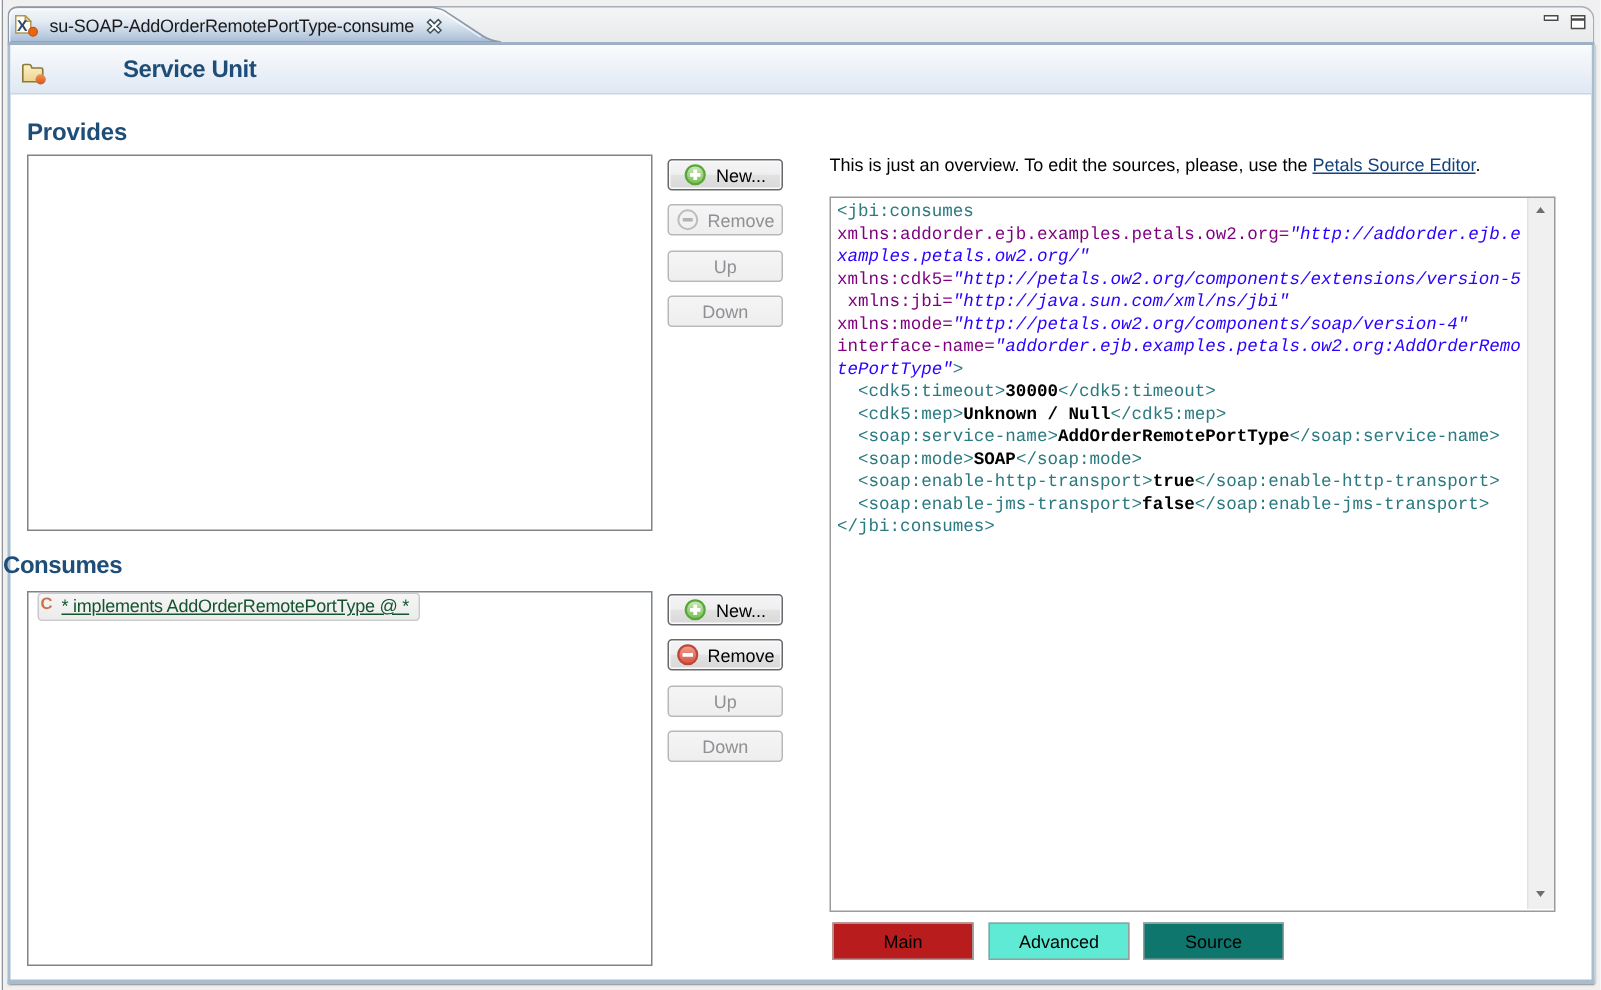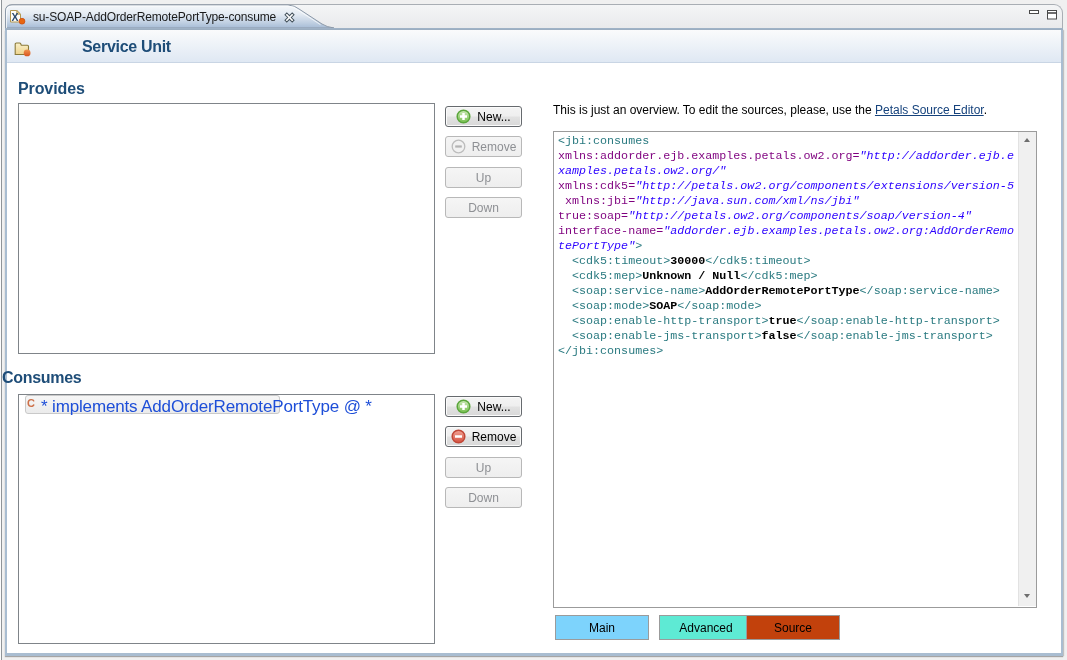--- a/index.html
+++ b/index.html
@@ -55,21 +55,21 @@
   #provbox { left:18px; top:103px; width:417px; height:251px; }
   #consbox { left:18px; top:394px; width:417px; height:250px; }
 
   
   #consitem {
     left:25px; top:395px; width:255px; height:19px;
     border:1px solid #c9c9c9; border-radius:3px;
     background:linear-gradient(#f6f6f6, #ebebeb);
   }
   #consC { left:27px; top:397px; font-size:11px; font-weight:bold; color:#cd7049; }
-  #constext { left:41px; top:397px; font-size:17px; letter-spacing:-0.15px; color:#1d4ed8; }
+  #constext { left:41px; top:397px; font-size:12px; letter-spacing:-0.15px; color:#14532d;text-decoration:underline; }
 
   
   .btn {
     width:77px; height:21px; left:445px;
     border-radius:3px;
     display:flex; align-items:center; justify-content:center;
     font-size:12px; gap:6px;
   }
   .btn-on {
     border:1px solid #666a6e;
@@ -113,23 +113,23 @@
   .sarrow { position:absolute; left:4.5px; width:0; height:0; }
   #sup { top:6px; border-left:3.5px solid transparent; border-right:3.5px solid transparent; border-bottom:4px solid #6e6e6e; }
   #sdn { bottom:8px; border-left:3.5px solid transparent; border-right:3.5px solid transparent; border-top:4px solid #6e6e6e; }
 
   .tabbtn {
     top:615px; width:94px; height:25px;
     border:1px solid #9b9b9b;
     display:flex; align-items:center; justify-content:center;
     font-size:12px; color:#000;
   }
-  #tMain { left:555px; background:#7dd3fc; }
+  #tMain { left:555px; background:#b91c1c; }
   #tAdv  { left:659px; background:#5eead4; }
-  #tSrc  { left:746px; background:#c2410c; }
+  #tSrc  { left:762px; background:#0f766e; }
 </style>
 </head>
 <body>
   <div id="leftline" class="abs"></div>
   <div class="abs" style="left:0;top:0;width:1px;height:660px;background:#fdfdfd;"></div>
 
   <div id="tabstrip" class="abs"></div>
   <div id="keyline" class="abs"></div>
   <div id="body" class="abs"></div>
 
@@ -250,21 +250,21 @@
     <span>Down</span>
   </div>
 
   <div id="overview" class="abs">This is just an overview. To edit the sources, please, use the <a>Petals Source Editor</a>.</div>
   <div id="codebox" class="abs"></div>
   <pre id="code" class="abs"><span class="t">&lt;jbi:consumes</span>
 <span class="a">xmlns:addorder.ejb.examples.petals.ow2.org=</span><span class="v">"http://addorder.ejb.e</span>
 <span class="v">xamples.petals.ow2.org/"</span>
 <span class="a">xmlns:cdk5=</span><span class="v">"http://petals.ow2.org/components/extensions/version-5</span>
  <span class="a">xmlns:jbi=</span><span class="v">"http://java.sun.com/xml/ns/jbi"</span>
-<span class="a">true:soap=</span><span class="v">"http://petals.ow2.org/components/soap/version-4"</span>
+<span class="a">xmlns:mode=</span><span class="v">"http://petals.ow2.org/components/soap/version-4"</span>
 <span class="a">interface-name=</span><span class="v">"addorder.ejb.examples.petals.ow2.org:AddOrderRemo</span>
 <span class="v">tePortType"</span><span class="t">&gt;</span>
   <span class="t">&lt;cdk5:timeout&gt;</span><span class="b">30000</span><span class="t">&lt;/cdk5:timeout&gt;</span>
   <span class="t">&lt;cdk5:mep&gt;</span><span class="b">Unknown / Null</span><span class="t">&lt;/cdk5:mep&gt;</span>
   <span class="t">&lt;soap:service-name&gt;</span><span class="b">AddOrderRemotePortType</span><span class="t">&lt;/soap:service-name&gt;</span>
   <span class="t">&lt;soap:mode&gt;</span><span class="b">SOAP</span><span class="t">&lt;/soap:mode&gt;</span>
   <span class="t">&lt;soap:enable-http-transport&gt;</span><span class="b">true</span><span class="t">&lt;/soap:enable-http-transport&gt;</span>
   <span class="t">&lt;soap:enable-jms-transport&gt;</span><span class="b">false</span><span class="t">&lt;/soap:enable-jms-transport&gt;</span>
 <span class="t">&lt;/jbi:consumes&gt;</span></pre>
   <div id="vscroll" class="abs">

